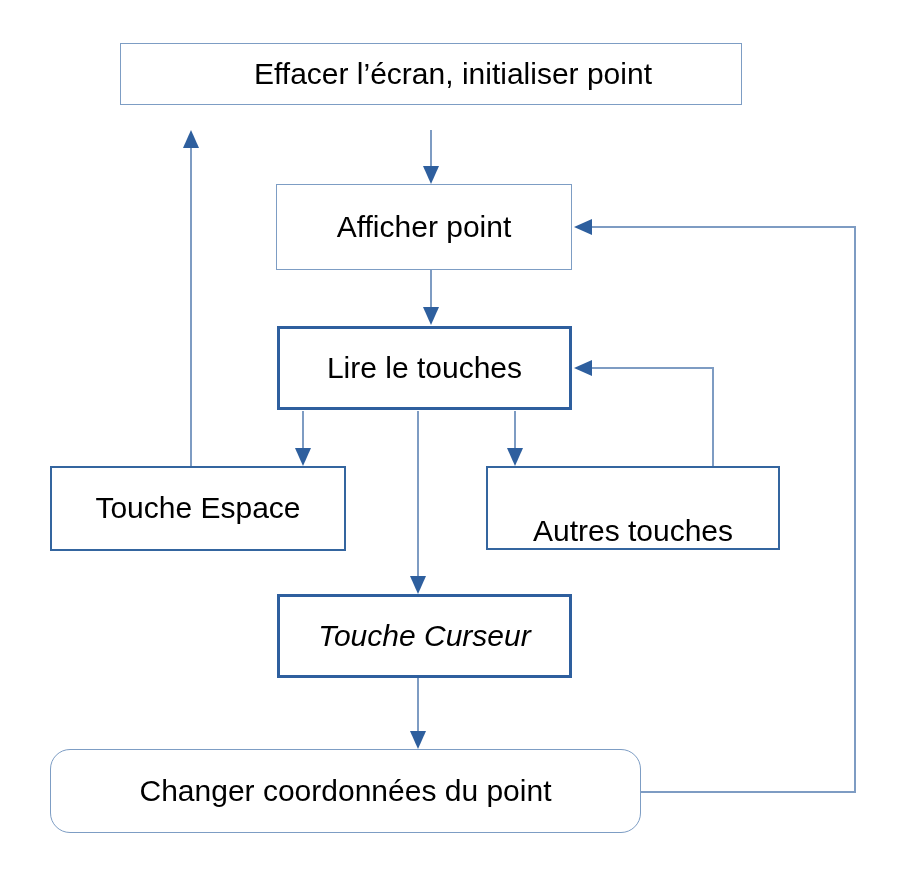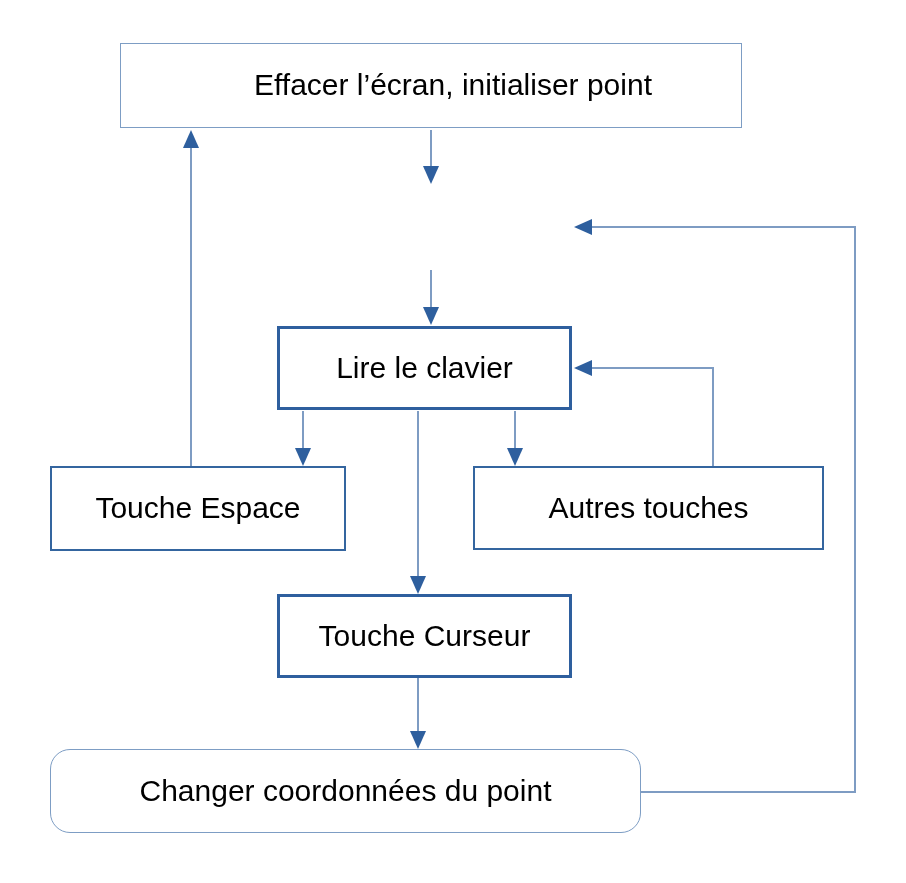--- a/index.html
+++ b/index.html
@@ -30,26 +30,26 @@
     text-align:center;
     background:var(--background);
     color:var(--text);
     font-size:30px;line-height:1.15;
     white-space:nowrap;
   }
   .b-light{border:1.5px solid var(--border-light);}
   .b-medium{border:2px solid var(--border-medium);}
   .b-dark{border:3px solid var(--border-dark);}
 
-  .n-effacer{left:120px;top:43px;width:622px;height:85px;padding-left:44px;}
+  .n-effacer{left:120px;top:43px;width:622px;height:62px;padding-left:44px;}
   .n-afficher{left:276px;top:184px;width:296px;height:86px;}
   .n-lire{left:277px;top:326px;width:295px;height:84px;}
   .n-espace{left:50px;top:466px;width:296px;height:85px;justify-content:center;}
-  .n-autres{left:473px;top:466px;width:351px;height:84px;}
-  .n-curseur{left:277px;top:594px;width:295px;height:84px;}
+  .n-autres{left:486px;top:466px;width:294px;height:84px;align-items:flex-end;}
+  .n-curseur{left:277px;top:594px;width:295px;height:84px;font-style:italic;}
   .n-changer{left:50px;top:749px;width:591px;height:84px;border-radius:20px;}
 </style>
 </head>
 <body>
 
 <div class="canvas">
 
   <svg class="edges" viewBox="0 0 906 883">
 
     <g>
@@ -95,23 +95,26 @@
     <g>
       <polyline class="edge-line" points="641,792 855,792 855,227 592,227"></polyline>
       <polygon class="edge-head" points="574,227 592,219 592,235"></polygon>
     </g>
   </svg>
 
   <div class="node b-light n-effacer">
     <span>Effacer l’écran, initialiser point</span>
   </div>
 
+  <div class="node b-light n-afficher">
+    <span>Afficher point</span>
+  </div>
 
   <div class="node b-dark n-lire">
-    <span>Lire le clavier</span>
+    <span>Lire le touches</span>
   </div>
 
   <div class="node b-medium n-espace">
     <span>Touche Espace</span>
   </div>
 
   <div class="node b-medium n-autres">
     <span>Autres touches</span>
   </div>
 

